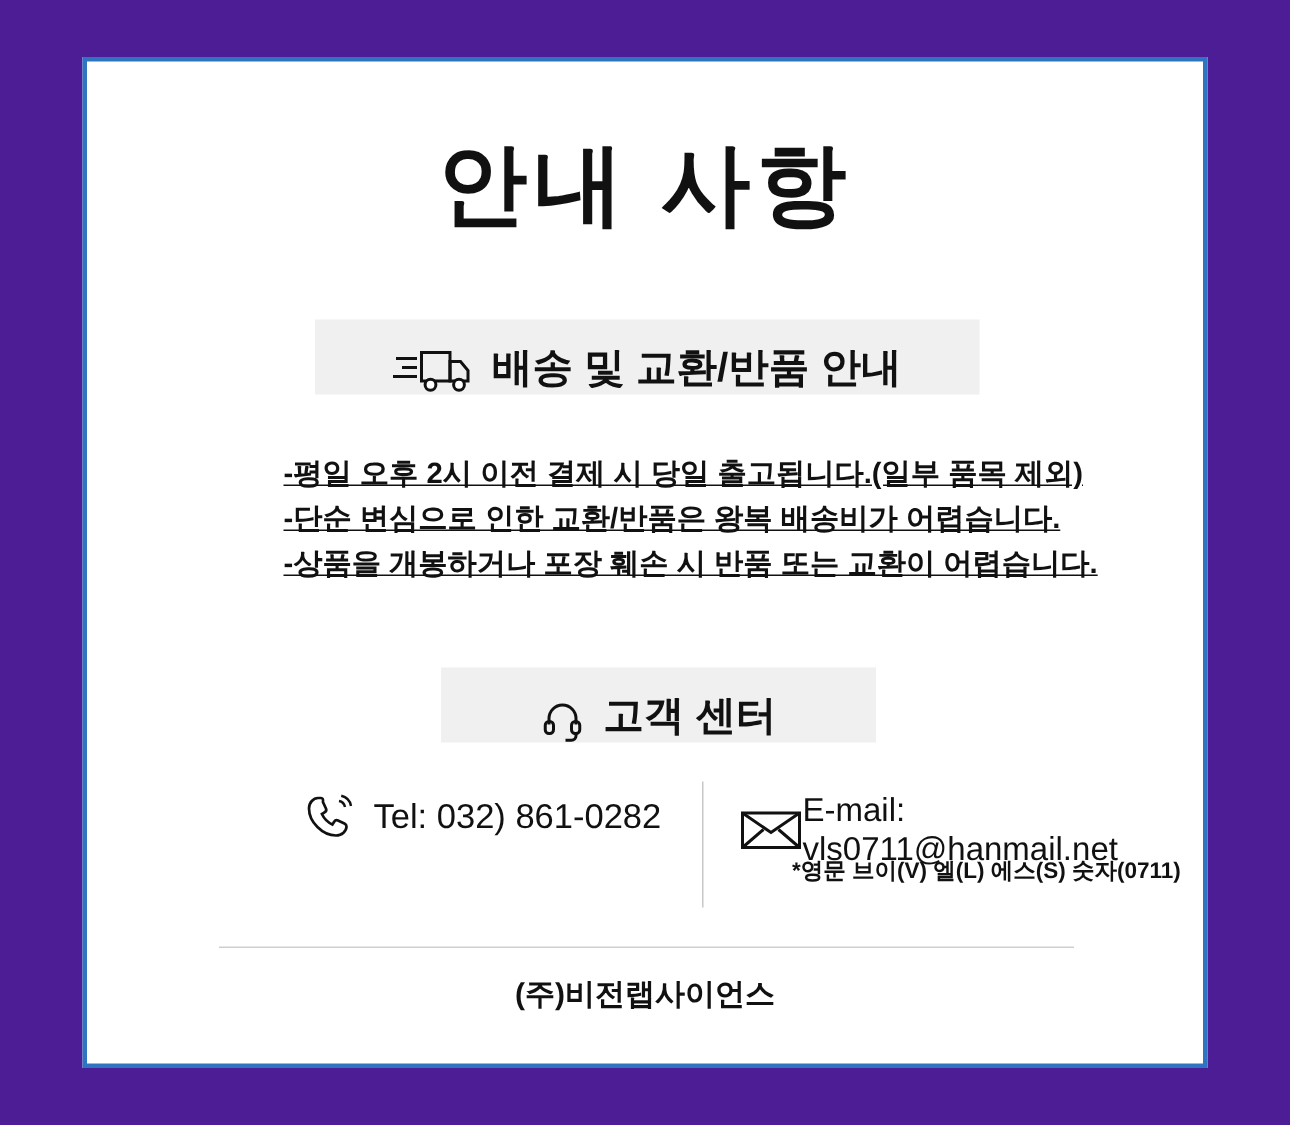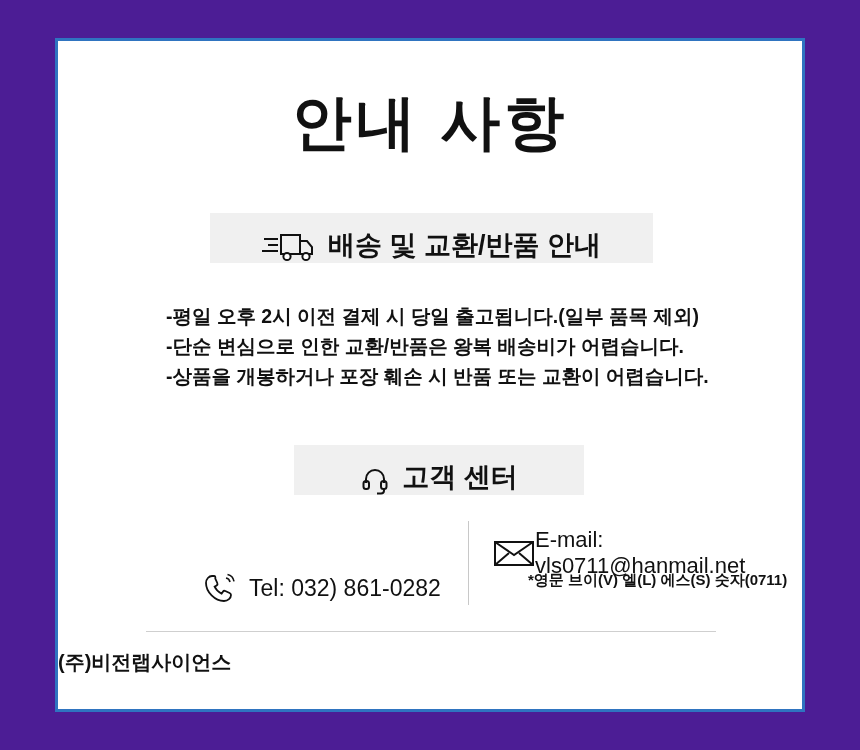--- a/index.html
+++ b/index.html
@@ -85,48 +85,48 @@
 
   .icon {
     display: inline-flex;
     align-items: center;
     justify-content: center;
     line-height: 0;
   }
 
   .policy-list {
     position: absolute;
-    left: 108px;
+    left: 131px;
     top: 260px;
     width: 620px;
     font-size: 19.5px;
     font-weight: bold;
     line-height: 1.55;
     color: #111111;
+    text-decoration: underline;
   }
   .policy-list div {
     white-space: nowrap;
   }
 
   .contact-row {
     position: absolute;
     left: 90px;
     top: 480px;
     width: 580px;
     height: 90px;
   }
 
   .contact-tel {
     position: absolute;
     left: 55px;
     top: 6px;
     display: flex;
     align-items: center;
     gap: 12px;
-    margin-top: 44px;
   }
   .contact-tel .txt {
     font-size: 23px;
     color: #111111;
   }
 
   .divider-v {
     position: absolute;
     left: 320px;
     top: 0px;
@@ -167,21 +167,21 @@
     background: #cfcfcf;
   }
 
   .footer {
     position: absolute;
     left: 0;
     top: 608px;
     width: 100%;
     display: flex;
     align-items: center;
-    justify-content: space-between;
+    justify-content: center;
     gap: 14px;
   }
 
   .company-name {
     font-size: 20px;
     font-weight: bold;
     color: #111111;
   }
 
   .logo-block {

